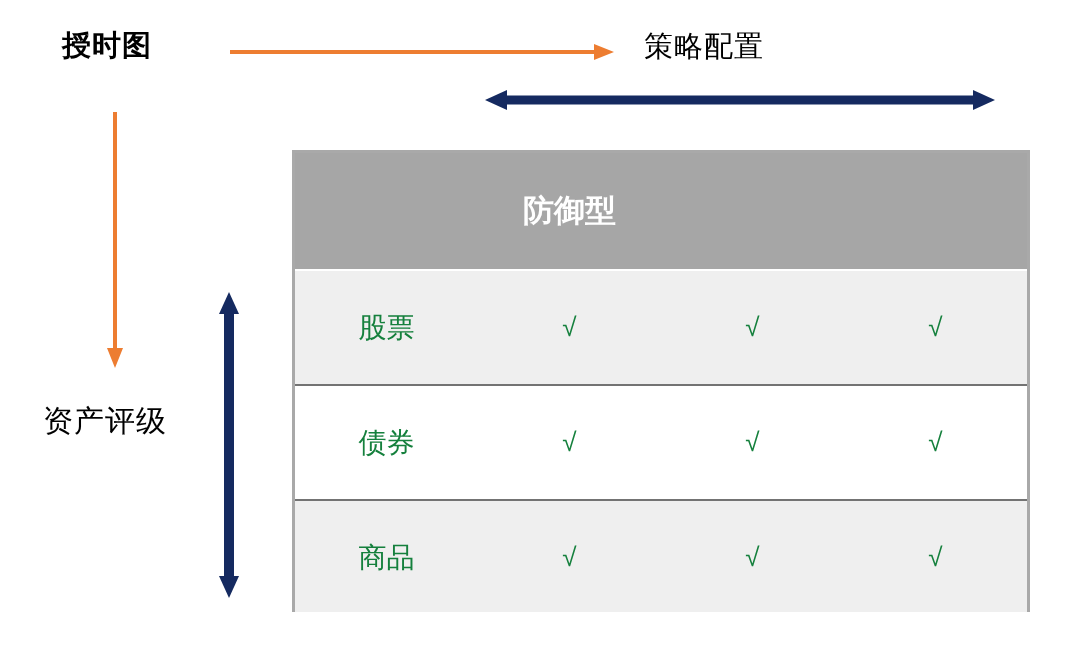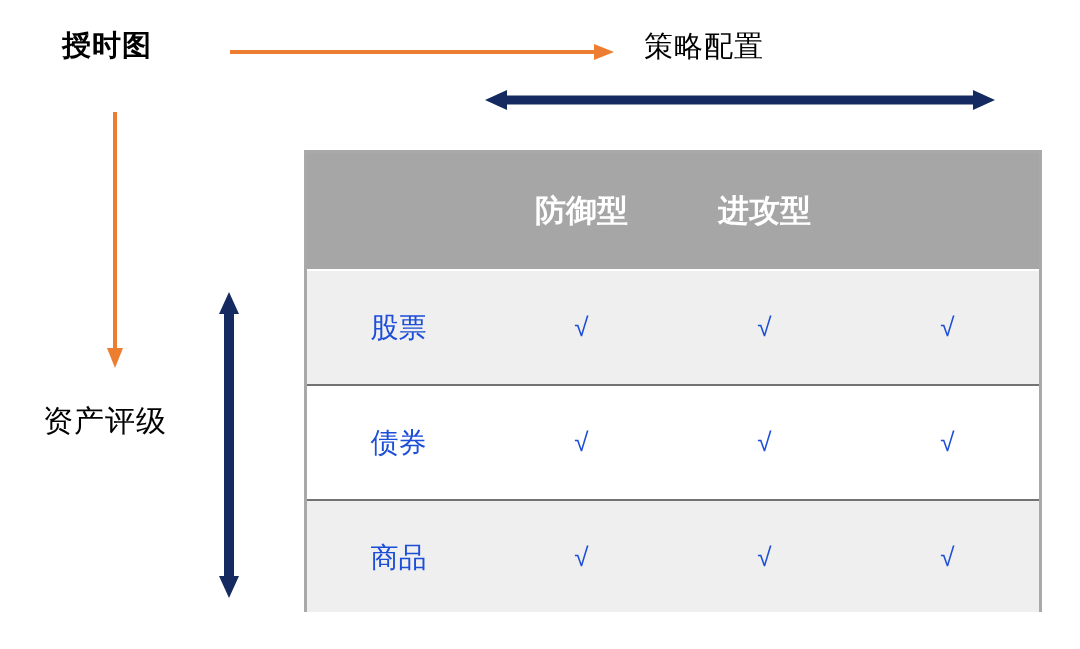--- a/index.html
+++ b/index.html
@@ -28,21 +28,20 @@
     font-size: 30px; color: #000;
     letter-spacing: 1px;
     margin-left: 16px;
   }
 
   .matrix-table {
     left: 292px; top: 150px;
     width: 738px;
     border: 3px solid #a9a9a9;
     box-sizing: border-box;
-    margin-left: 12px;
   }
   .matrix-header {
     display: grid;
     grid-template-columns: 25% 25% 25% 25%;
     align-items: center;
     height: 116px;
     background: #a6a6a6;
     border-bottom: 2px solid #ffffff;
   }
   .matrix-header .cell {
@@ -55,21 +54,21 @@
     display: grid;
     grid-template-columns: 25% 25% 25% 25%;
     align-items: center;
     height: 113px;
   }
   .matrix-row + .matrix-row { border-top: 2px solid #737373; }
   .matrix-row.alt { background: #efefef; }
   .matrix-row.plain { background: #ffffff; }
   .matrix-row .cell {
     text-align: center;
-    color: #1d4ed8;
+    color: #15803d;
     font-size: 28px;
   }
   .matrix-row .check {
     font-size: 26px;
   }
 </style>
 </head>
 <body>
 
 <div class="canvas">
@@ -100,21 +99,20 @@
     <line x1="12" y1="20" x2="12" y2="286" stroke="#152a60" stroke-width="10"></line>
     <polygon points="2,22 12,0 22,22" fill="#152a60"></polygon>
     <polygon points="2,284 12,306 22,284" fill="#152a60"></polygon>
   </svg>
 
   <div class="abs matrix-table">
 
     <div class="matrix-header">
       <div class="cell"></div>
       <div class="cell">防御型</div>
-      <div class="cell">进攻型</div>
     </div>
 
     <div class="matrix-row alt">
       <div class="cell">股票</div>
       <div class="cell check">√</div>
       <div class="cell check">√</div>
       <div class="cell check">√</div>
     </div>
 
     <div class="matrix-row plain">

